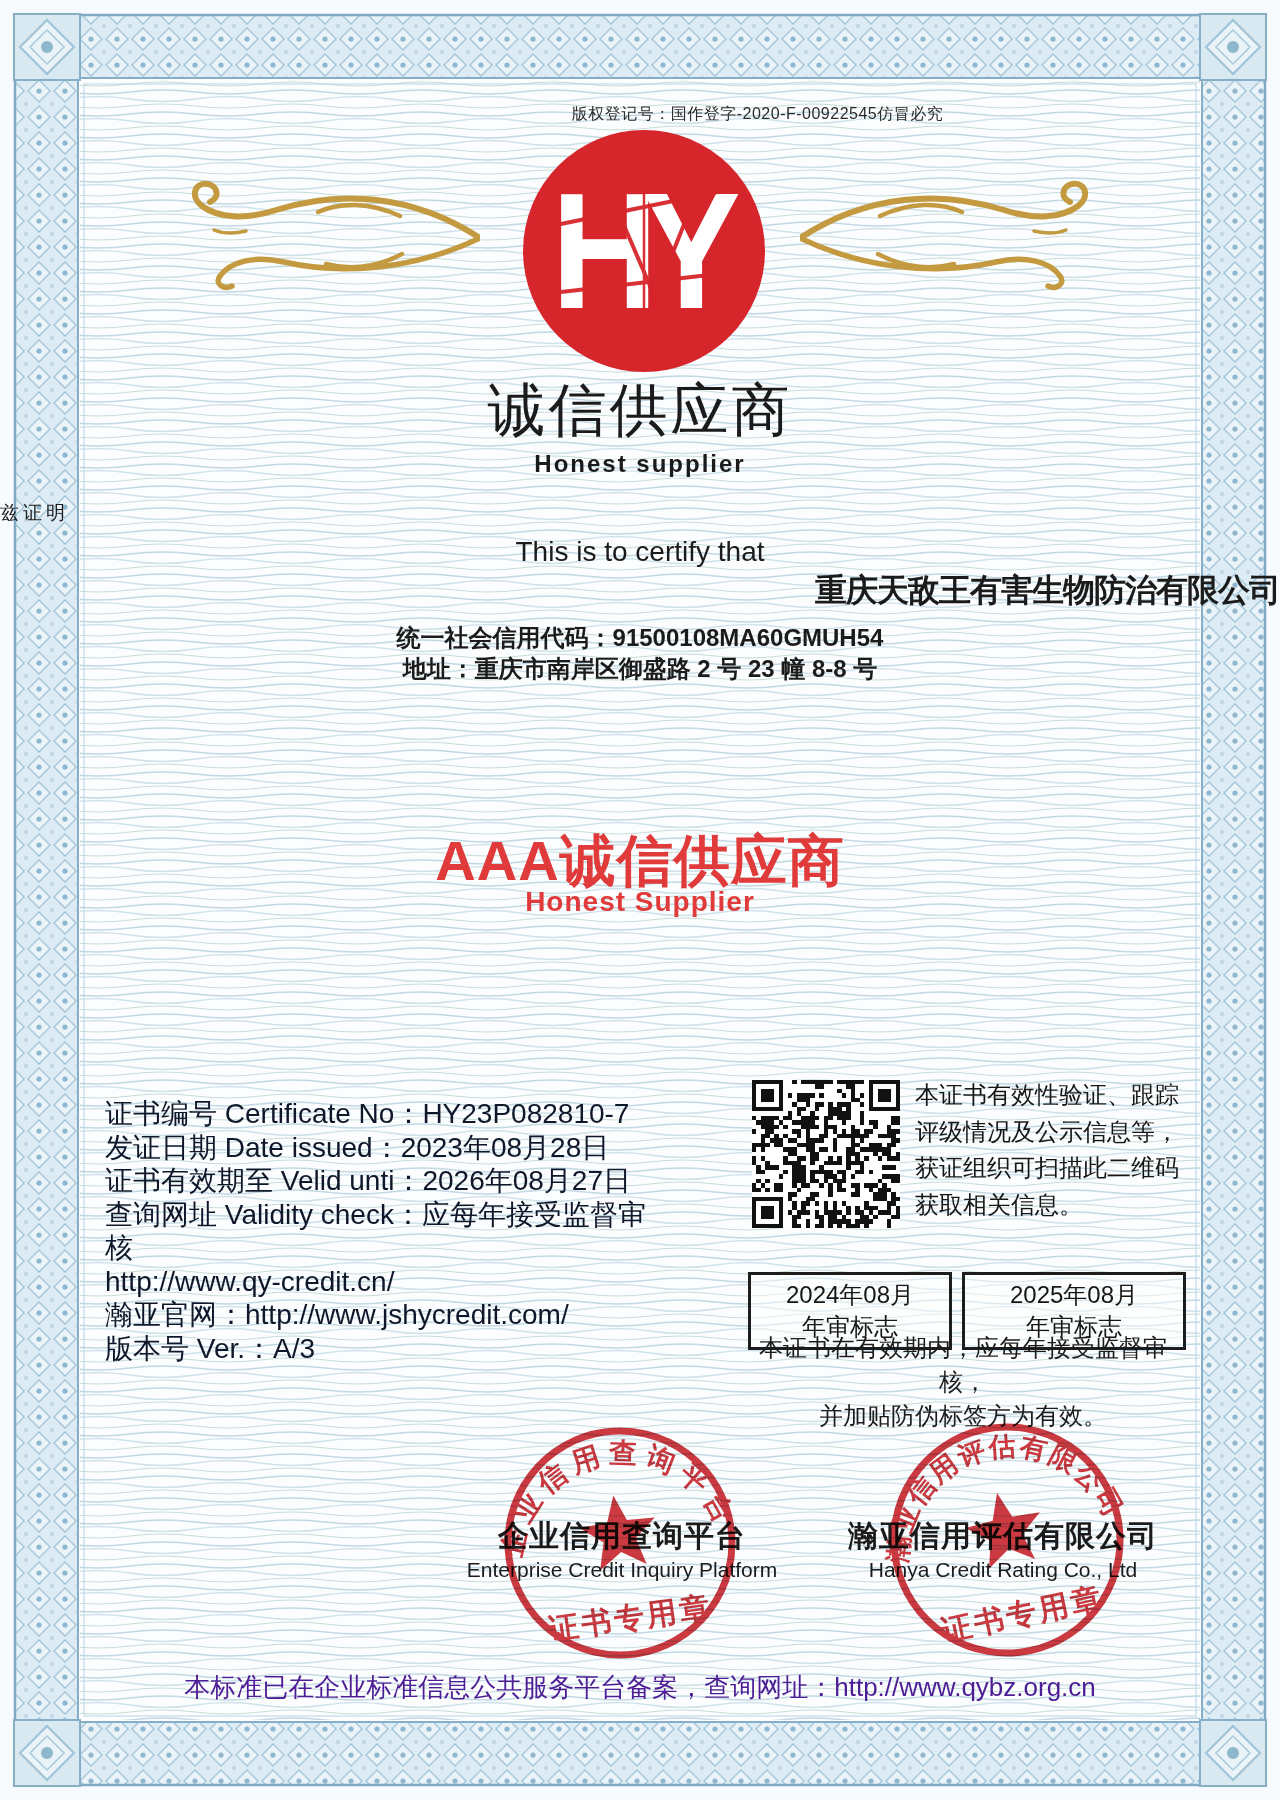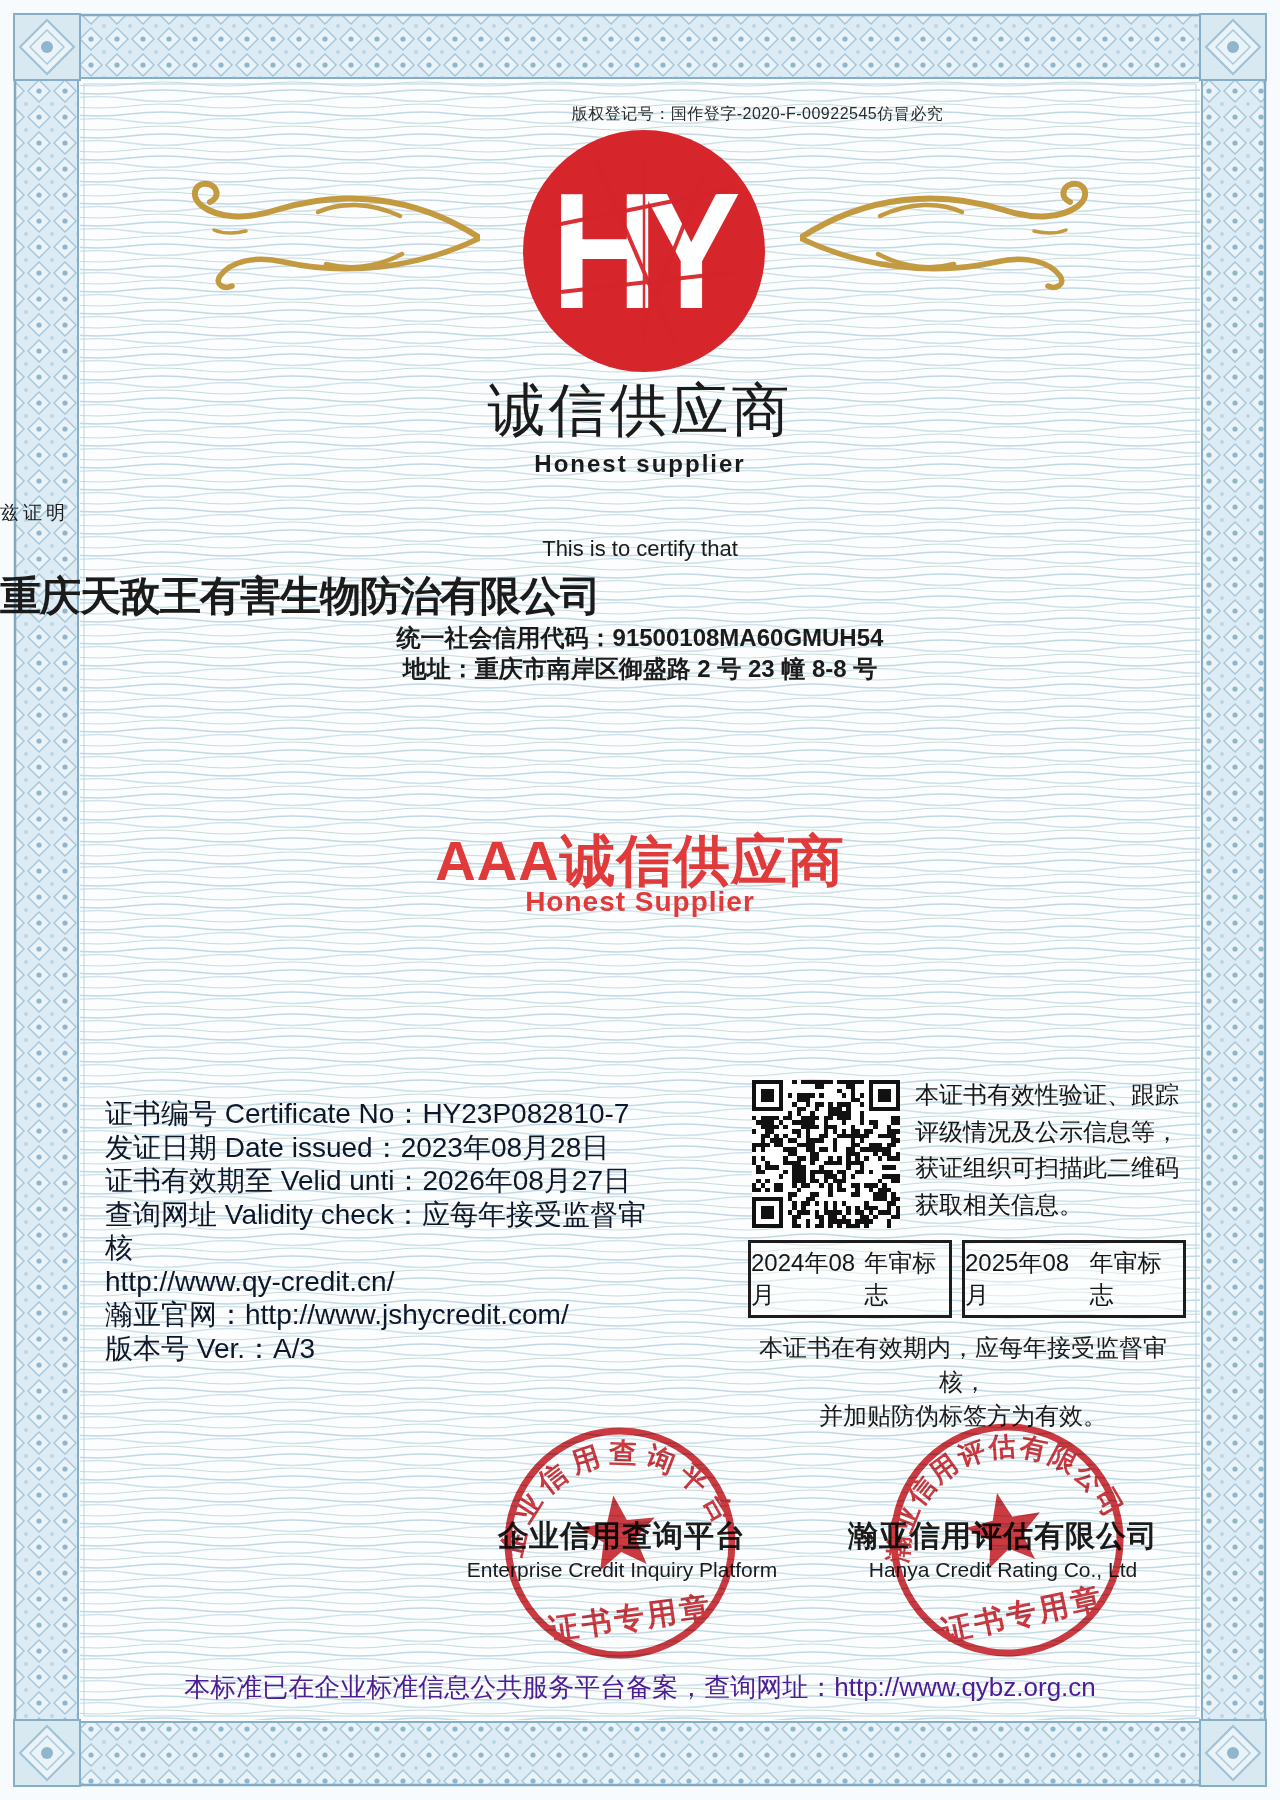--- a/index.html
+++ b/index.html
@@ -21,36 +21,36 @@
   .logo-text{color:#fff;font-weight:900;font-size:148px;letter-spacing:-16px;
     transform:scaleY(1.12) translateX(-6px);line-height:1}
   .cracks{position:absolute;left:0;top:0;width:242px;height:242px}
   .flourish{top:176px;width:330px;height:115px}
   .flourish-left{left:150px}
   .flourish-right{left:800px;transform:scaleX(-1)}
 
   .title-cn{top:372px;left:0;right:0;text-align:center;font-size:58px;font-weight:400;letter-spacing:3px}
   .title-en{top:450px;left:0;right:0;text-align:center;font-size:24px;font-weight:600;letter-spacing:2px}
   .certify-cn{top:500px;left:0;right:0;text-align:left;font-size:19px;letter-spacing:4px}
-  .certify-en{top:536px;left:0;right:0;text-align:center;font-size:22px}
-  .company{top:569px;left:0;right:0;text-align:left;font-size:41px;font-weight:800;letter-spacing:-1px}
+  .certify-en{top:536px;left:0;right:0;text-align:center;font-size:28px}
+  .company{top:569px;left:0;right:0;text-align:right;font-size:32px;font-weight:800;letter-spacing:-1px}
   .credit-code{top:622px;left:0;right:0;text-align:center;font-size:24px;font-weight:600}
   .address{top:653px;left:0;right:0;text-align:center;font-size:24px;font-weight:700}
 
   .award-cn{top:824px;left:0;right:0;text-align:center;font-size:56px;font-weight:700;
     color:#e03a3a;letter-spacing:1px}
   .award-en{top:886px;left:0;right:0;text-align:center;font-size:28px;font-weight:600;
     color:#e03a3a;letter-spacing:1px}
 
   .details{left:105px;top:1097px;width:560px;font-size:28px;line-height:33.5px;color:#0f172a}
   .qr{left:752px;top:1080px;width:148px;height:148px}
   .qr-caption{left:915px;top:1077px;width:272px;font-size:24px;line-height:36.5px;color:#161616}
 
-  .annual-box{top:1240px;height:78px;border:3px solid #1d1d1d;background:rgba(255,255,255,.45);
-    display:flex;align-items:center;justify-content:center;
+  .annual-box{top:1272px;height:78px;border:3px solid #1d1d1d;background:rgba(255,255,255,.45);
+    display:flex;flex-direction:column;align-items:center;justify-content:center;
     font-size:24px;line-height:32px;color:#161616}
   .annual-1{left:748px;width:204px}
   .annual-2{left:962px;width:224px}
   .validity-note{left:742px;top:1331px;width:442px;text-align:center;font-size:24px;line-height:34px}
 
   .issuer-cn{top:1516px;font-size:30px;font-weight:700;text-align:center;letter-spacing:1px}
   .issuer-en{top:1558px;font-size:21px;text-align:center}
   .issuer-left{left:460px;width:324px}
   .issuer-right{left:838px;width:330px}
   .seal{mix-blend-mode:multiply;opacity:.9}

